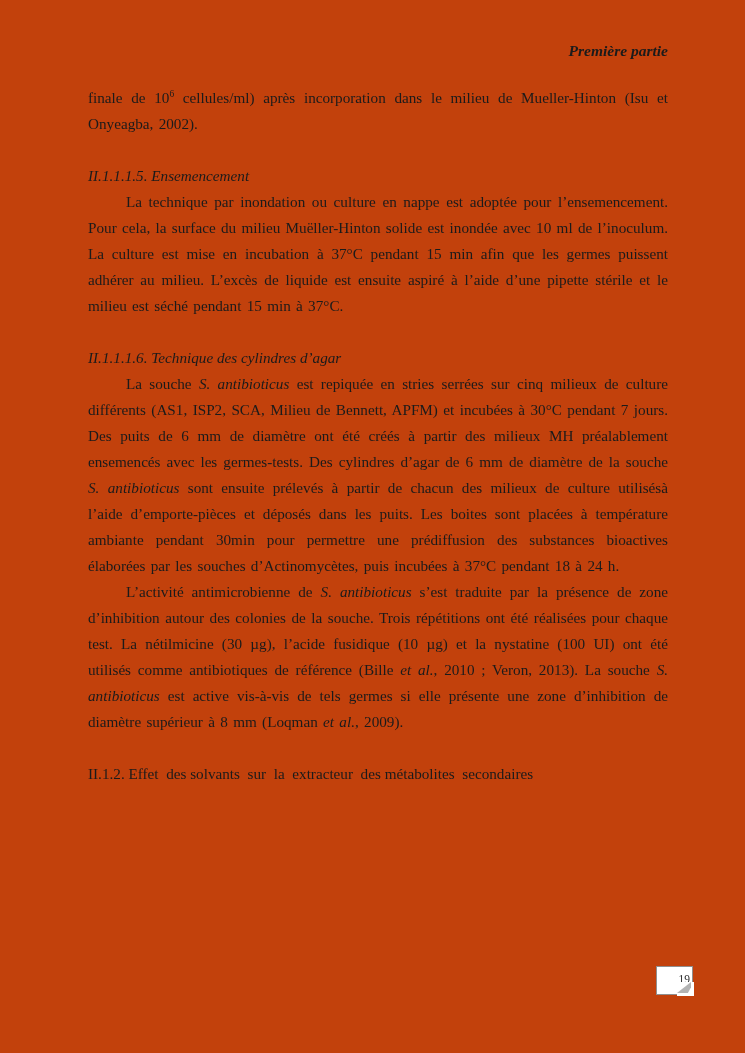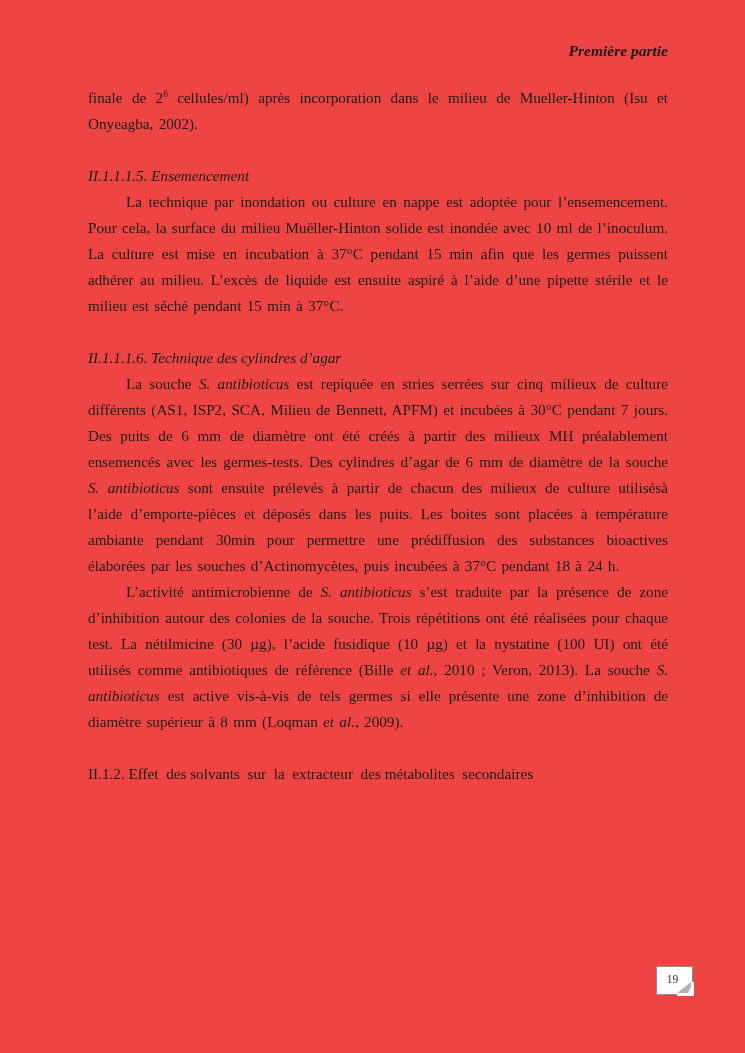--- a/index.html
+++ b/index.html
@@ -11,21 +11,21 @@
     height: 1053px;
     background: #ffffff;
     position: relative;
     overflow: hidden;
     font-family: "Liberation Serif", serif;
     color: #1b1b1b;
   }
   .sheet {
     position: absolute;
     inset: 0;
-    background: #ef4444;
+    background: #c2410c;
   }
   .running-header {
     position: absolute;
     top: 42px;
     left: 88px;
     width: 580px;
     text-align: right;
     font-size: 15.5px;
     font-weight: bold;
     font-style: italic;
@@ -63,21 +63,21 @@
     position: absolute;
     left: 656px;
     top: 966px;
     width: 37px;
     height: 29px;
     box-sizing: border-box;
     border: 1px solid #8f8f8f;
     background: #ffffff;
     display: flex;
     align-items: center;
-    justify-content: center;
+    justify-content: flex-end;
   }
   .pagenum {
     font-size: 11.5px;
     color: #2a2a2a;
     position: relative;
     top: -2px;
     left: -2px;
   }
   .fold {
     position: absolute;
@@ -104,21 +104,21 @@
   }
 </style>
 </head>
 <body>
 
 <div class="sheet">
 
   <div class="running-header">Première partie</div>
 
   <div class="doc">
-      <p class="paragraph"><span>finale de 2</span><sup>6</sup><span> cellules/ml) après incorporation dans le milieu de Mueller-Hinton (Isu et Onyeagba, 2002).</span></p>
+      <p class="paragraph"><span>finale de 10</span><sup>6</sup><span> cellules/ml) après incorporation dans le milieu de Mueller-Hinton (Isu et Onyeagba, 2002).</span></p>
       <p class="heading"><span class="run-i">II.1.1.1.5.</span><span class="run-i run-u"> Ensemencement </span></p>
       <p class="paragraph indent"><span>La technique par inondation ou culture en nappe est adoptée pour l’ensemencement. Pour cela, la surface du milieu Muëller-Hinton solide est inondée avec 10 ml de l’inoculum. La culture est mise en incubation à 37°C pendant 15 min afin que les germes puissent adhérer au milieu. L’excès de liquide est ensuite aspiré à l’aide d’une pipette stérile et le milieu est séché pendant 15 min à 37°C.</span></p>
       <p class="heading"><span class="run-i">II.1.1.1.6.</span><span class="run-i run-u"> Technique des cylindres d’agar</span></p>
       <p class="paragraph indent"><span>La souche </span><span class="run-i">S. antibioticus</span><span> est repiquée en stries serrées sur cinq milieux de culture différents (AS1, ISP2, SCA, Milieu de Bennett, APFM) et incubées à 30°C pendant 7 jours. Des puits de 6 mm de diamètre ont été créés à partir des milieux MH préalablement ensemencés avec les germes-tests. Des cylindres d’agar de 6 mm de diamètre de la souche </span><span class="run-i">S. antibioticus</span><span> sont ensuite prélevés à partir de chacun des milieux de culture utilisésà l’aide d’emporte-pièces et déposés dans les puits. Les boites sont placées à température ambiante pendant 30min pour permettre une prédiffusion des substances bioactives élaborées par les souches d’Actinomycètes, puis incubées à 37°C pendant 18 à 24 h.</span></p>
       <p class="paragraph indent"><span>L’activité antimicrobienne de </span><span class="run-i">S. antibioticus</span><span> s’est traduite par la présence de zone d’inhibition autour des colonies de la souche. Trois répétitions ont été réalisées pour chaque test. La nétilmicine (30 µg), l’acide fusidique (10 µg) et la nystatine (100 UI) ont été utilisés comme antibiotiques de référence (Bille </span><span class="run-i">et al.</span><span>, 2010 ; Veron, 2013). La souche </span><span class="run-i">S. antibioticus</span><span> est active vis-à-vis de tels germes si elle présente une zone d’inhibition de diamètre supérieur à 8 mm (Loqman </span><span class="run-i">et al.</span><span>, 2009).</span></p>
       <p class="heading"><span>II.1.2.</span><span class="run-u"> Effet  des solvants  sur  la  extracteur  des métabolites  secondaires</span></p>
     </div>
 
   <div class="pagenum-box">
     <span class="pagenum">19</span>

